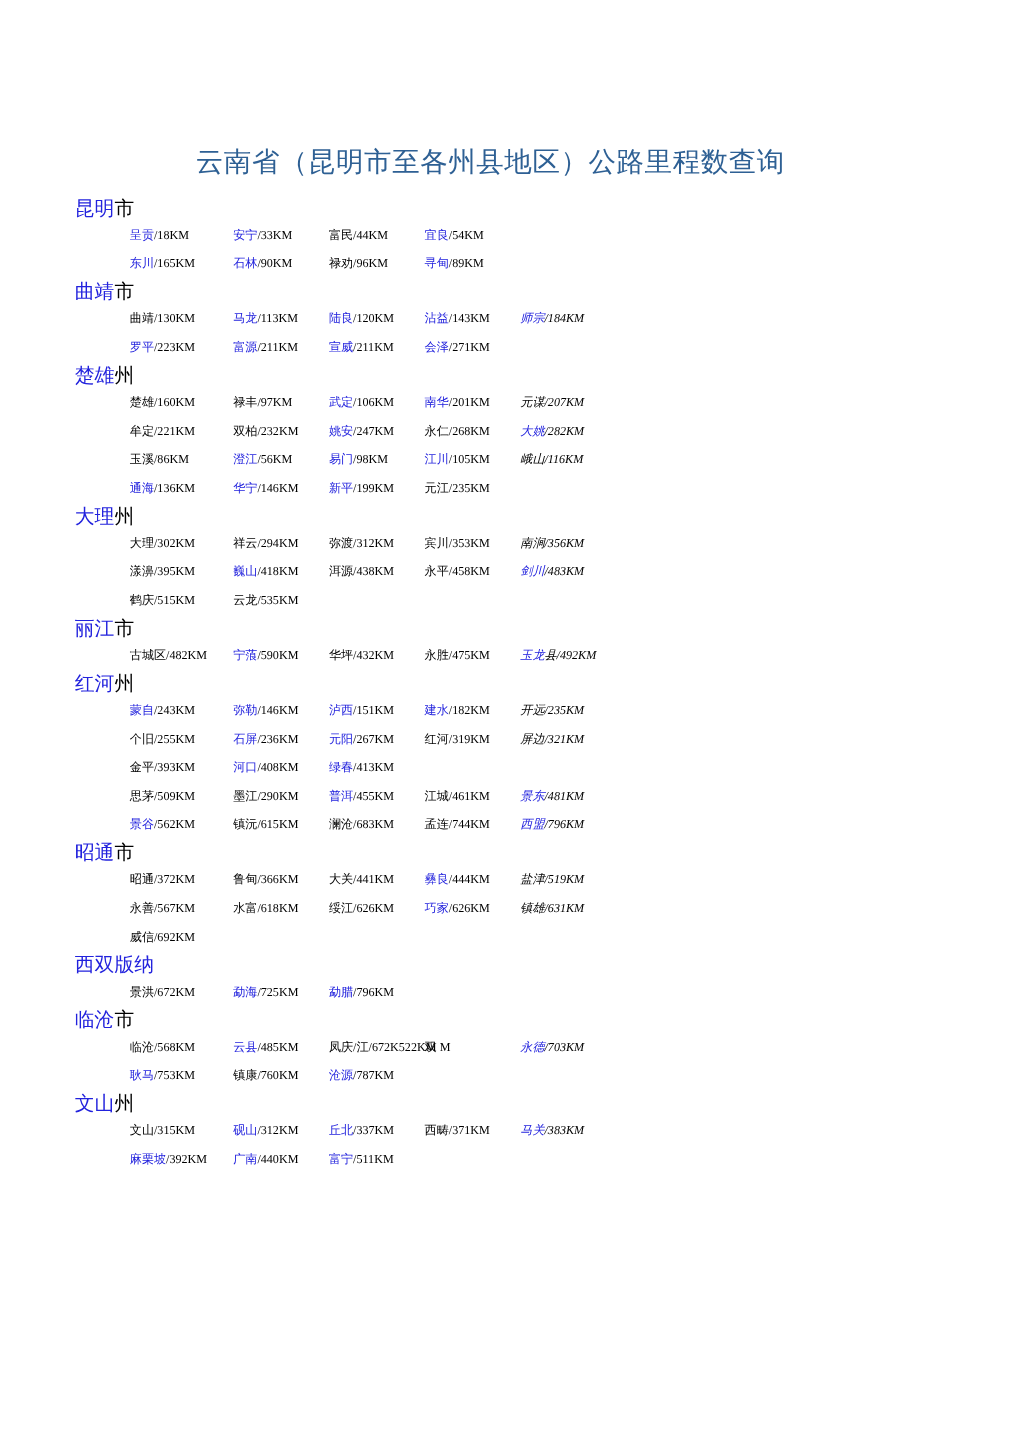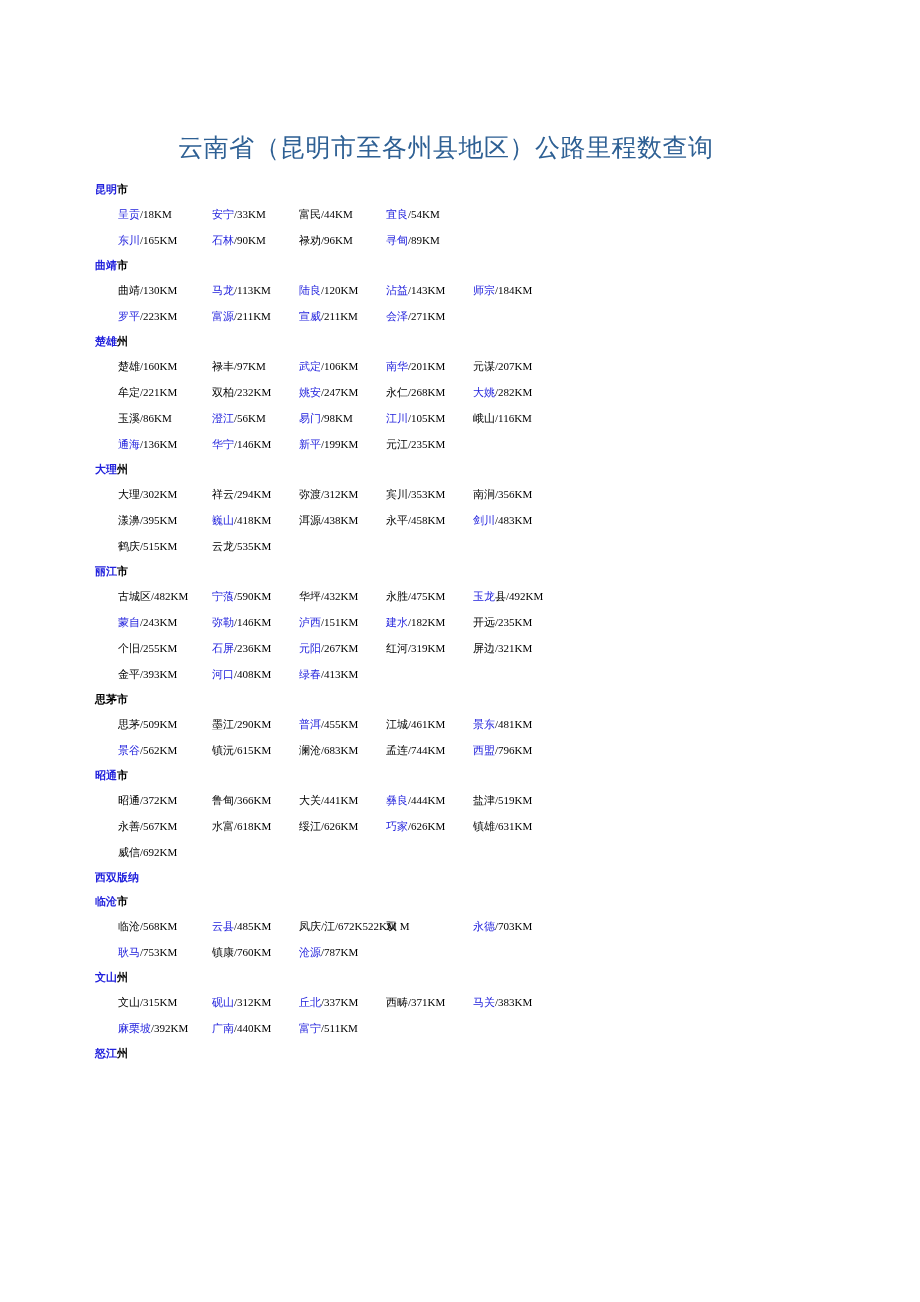--- a/index.html
+++ b/index.html
@@ -30,23 +30,23 @@
     letter-spacing: 0.5px;
     margin: 0 0 14px 0;
     padding-left: 178px;
     line-height: 1.25;
     white-space: nowrap;
   }
   .section {
     margin: 0;
   }
   .section-header {
-    font-size: 11px;
-    font-weight: bold;
-    padding-left: 95px;
+    font-size: 18px;
+    font-weight: normal;
+    padding-left: 68px;
     line-height: 24px;
     height: 24px;
     white-space: nowrap;
   }
   .blue { color: #2222dd; }
   .black { color: #000000; }
   .row {
     display: block;
     position: relative;
     height: 26px;
@@ -57,21 +57,21 @@
   }
   .cell {
     display: inline-block;
     white-space: nowrap;
     vertical-align: top;
   }
   .c0 { width: 94px; }
   .c1 { width: 87px; }
   .c2 { width: 87px; }
   .c3 { width: 87px; }
-  .c4 { width: 120px; }
+  .c4 { width: 120px; font-style: italic; }
   .name-blue { color: #2222dd; }
   .name-black { color: #000000; }
   .dist { color: #000000; }
   .sep { color: #000000; }
 </style>
 </head>
 <body>
 
 <div id="page">
 
@@ -101,46 +101,44 @@
         <div class="section-header"><span class="blue">大理</span><span class="black">州</span></div>
         <div class="row"><span class="cell c0"><span class="name-black">大理</span><span class="sep">/</span><span class="dist">302KM</span></span><span class="cell c1"><span class="name-black">祥云</span><span class="sep">/</span><span class="dist">294KM</span></span><span class="cell c2"><span class="name-black">弥渡</span><span class="sep">/</span><span class="dist">312KM</span></span><span class="cell c3"><span class="name-black">宾川</span><span class="sep">/</span><span class="dist">353KM</span></span><span class="cell c4"><span class="name-black">南涧</span><span class="sep">/</span><span class="dist">356KM</span></span></div>
         <div class="row"><span class="cell c0"><span class="name-black">漾濞</span><span class="sep">/</span><span class="dist">395KM</span></span><span class="cell c1"><span class="name-blue">巍山</span><span class="sep">/</span><span class="dist">418KM</span></span><span class="cell c2"><span class="name-black">洱源</span><span class="sep">/</span><span class="dist">438KM</span></span><span class="cell c3"><span class="name-black">永平</span><span class="sep">/</span><span class="dist">458KM</span></span><span class="cell c4"><span class="name-blue">剑川</span><span class="sep">/</span><span class="dist">483KM</span></span></div>
         <div class="row"><span class="cell c0"><span class="name-black">鹤庆</span><span class="sep">/</span><span class="dist">515KM</span></span><span class="cell c1"><span class="name-black">云龙</span><span class="sep">/</span><span class="dist">535KM</span></span></div>
       </div>
       <div class="section">
         <div class="section-header"><span class="blue">丽江</span><span class="black">市</span></div>
         <div class="row"><span class="cell c0"><span class="name-black">古城区</span><span class="sep">/</span><span class="dist">482KM</span></span><span class="cell c1"><span class="name-blue">宁蒗</span><span class="sep">/</span><span class="dist">590KM</span></span><span class="cell c2"><span class="name-black">华坪</span><span class="sep">/</span><span class="dist">432KM</span></span><span class="cell c3"><span class="name-black">永胜</span><span class="sep">/</span><span class="dist">475KM</span></span><span class="cell c4"><span class="name-blue">玉龙</span><span class="name-black">县</span><span class="sep">/</span><span class="dist">492KM</span></span></div>
       </div>
       <div class="section">
+        <div class="section-header"><span class="blue">红河</span><span class="black">州</span></div>
         <div class="row"><span class="cell c0"><span class="name-blue">蒙自</span><span class="sep">/</span><span class="dist">243KM</span></span><span class="cell c1"><span class="name-blue">弥勒</span><span class="sep">/</span><span class="dist">146KM</span></span><span class="cell c2"><span class="name-blue">泸西</span><span class="sep">/</span><span class="dist">151KM</span></span><span class="cell c3"><span class="name-blue">建水</span><span class="sep">/</span><span class="dist">182KM</span></span><span class="cell c4"><span class="name-black">开远</span><span class="sep">/</span><span class="dist">235KM</span></span></div>
         <div class="row"><span class="cell c0"><span class="name-black">个旧</span><span class="sep">/</span><span class="dist">255KM</span></span><span class="cell c1"><span class="name-blue">石屏</span><span class="sep">/</span><span class="dist">236KM</span></span><span class="cell c2"><span class="name-blue">元阳</span><span class="sep">/</span><span class="dist">267KM</span></span><span class="cell c3"><span class="name-black">红河</span><span class="sep">/</span><span class="dist">319KM</span></span><span class="cell c4"><span class="name-black">屏边</span><span class="sep">/</span><span class="dist">321KM</span></span></div>
         <div class="row"><span class="cell c0"><span class="name-black">金平</span><span class="sep">/</span><span class="dist">393KM</span></span><span class="cell c1"><span class="name-blue">河口</span><span class="sep">/</span><span class="dist">408KM</span></span><span class="cell c2"><span class="name-blue">绿春</span><span class="sep">/</span><span class="dist">413KM</span></span></div>
       </div>
       <div class="section">
-        <div class="section-header"><span class="black">思茅市</span></div>
         <div class="row"><span class="cell c0"><span class="name-black">思茅</span><span class="sep">/</span><span class="dist">509KM</span></span><span class="cell c1"><span class="name-black">墨江</span><span class="sep">/</span><span class="dist">290KM</span></span><span class="cell c2"><span class="name-blue">普洱</span><span class="sep">/</span><span class="dist">455KM</span></span><span class="cell c3"><span class="name-black">江城</span><span class="sep">/</span><span class="dist">461KM</span></span><span class="cell c4"><span class="name-blue">景东</span><span class="sep">/</span><span class="dist">481KM</span></span></div>
         <div class="row"><span class="cell c0"><span class="name-blue">景谷</span><span class="sep">/</span><span class="dist">562KM</span></span><span class="cell c1"><span class="name-black">镇沅</span><span class="sep">/</span><span class="dist">615KM</span></span><span class="cell c2"><span class="name-black">澜沧</span><span class="sep">/</span><span class="dist">683KM</span></span><span class="cell c3"><span class="name-black">孟连</span><span class="sep">/</span><span class="dist">744KM</span></span><span class="cell c4"><span class="name-blue">西盟</span><span class="sep">/</span><span class="dist">796KM</span></span></div>
       </div>
       <div class="section">
         <div class="section-header"><span class="blue">昭通</span><span class="black">市</span></div>
         <div class="row"><span class="cell c0"><span class="name-black">昭通</span><span class="sep">/</span><span class="dist">372KM</span></span><span class="cell c1"><span class="name-black">鲁甸</span><span class="sep">/</span><span class="dist">366KM</span></span><span class="cell c2"><span class="name-black">大关</span><span class="sep">/</span><span class="dist">441KM</span></span><span class="cell c3"><span class="name-blue">彝良</span><span class="sep">/</span><span class="dist">444KM</span></span><span class="cell c4"><span class="name-black">盐津</span><span class="sep">/</span><span class="dist">519KM</span></span></div>
         <div class="row"><span class="cell c0"><span class="name-black">永善</span><span class="sep">/</span><span class="dist">567KM</span></span><span class="cell c1"><span class="name-black">水富</span><span class="sep">/</span><span class="dist">618KM</span></span><span class="cell c2"><span class="name-black">绥江</span><span class="sep">/</span><span class="dist">626KM</span></span><span class="cell c3"><span class="name-blue">巧家</span><span class="sep">/</span><span class="dist">626KM</span></span><span class="cell c4"><span class="name-black">镇雄</span><span class="sep">/</span><span class="dist">631KM</span></span></div>
         <div class="row"><span class="cell c0"><span class="name-black">威信</span><span class="sep">/</span><span class="dist">692KM</span></span></div>
       </div>
       <div class="section">
         <div class="section-header"><span class="blue">西双版纳</span></div>
+        <div class="row"><span class="cell c0"><span class="name-black">景洪</span><span class="sep">/</span><span class="dist">672KM</span></span><span class="cell c1"><span class="name-blue">勐海</span><span class="sep">/</span><span class="dist">725KM</span></span><span class="cell c2"><span class="name-blue">勐腊</span><span class="sep">/</span><span class="dist">796KM</span></span></div>
       </div>
       <div class="section">
         <div class="section-header"><span class="blue">临沧</span><span class="black">市</span></div>
         <div class="row"><span class="cell c0"><span class="name-black">临沧</span><span class="sep">/</span><span class="dist">568KM</span></span><span class="cell c1"><span class="name-blue">云县</span><span class="sep">/</span><span class="dist">485KM</span></span><span class="cell c2"><span class="name-black">凤庆</span><span class="sep">/</span><span class="dist">江/672K522KM</span></span><span class="cell c3"><span class="name-black">双</span><span class="sep"> </span><span class="dist">M</span></span><span class="cell c4"><span class="name-blue">永德</span><span class="sep">/</span><span class="dist">703KM</span></span></div>
         <div class="row"><span class="cell c0"><span class="name-blue">耿马</span><span class="sep">/</span><span class="dist">753KM</span></span><span class="cell c1"><span class="name-black">镇康</span><span class="sep">/</span><span class="dist">760KM</span></span><span class="cell c2"><span class="name-blue">沧源</span><span class="sep">/</span><span class="dist">787KM</span></span></div>
       </div>
       <div class="section">
         <div class="section-header"><span class="blue">文山</span><span class="black">州</span></div>
         <div class="row"><span class="cell c0"><span class="name-black">文山</span><span class="sep">/</span><span class="dist">315KM</span></span><span class="cell c1"><span class="name-blue">砚山</span><span class="sep">/</span><span class="dist">312KM</span></span><span class="cell c2"><span class="name-blue">丘北</span><span class="sep">/</span><span class="dist">337KM</span></span><span class="cell c3"><span class="name-black">西畴</span><span class="sep">/</span><span class="dist">371KM</span></span><span class="cell c4"><span class="name-blue">马关</span><span class="sep">/</span><span class="dist">383KM</span></span></div>
         <div class="row"><span class="cell c0"><span class="name-blue">麻栗坡</span><span class="sep">/</span><span class="dist">392KM</span></span><span class="cell c1"><span class="name-blue">广南</span><span class="sep">/</span><span class="dist">440KM</span></span><span class="cell c2"><span class="name-blue">富宁</span><span class="sep">/</span><span class="dist">511KM</span></span></div>
       </div>
-      <div class="section">
-        <div class="section-header"><span class="blue">怒江</span><span class="black">州</span></div>
-      </div>
     </div>
 
 </div>
 
 </body></html>

